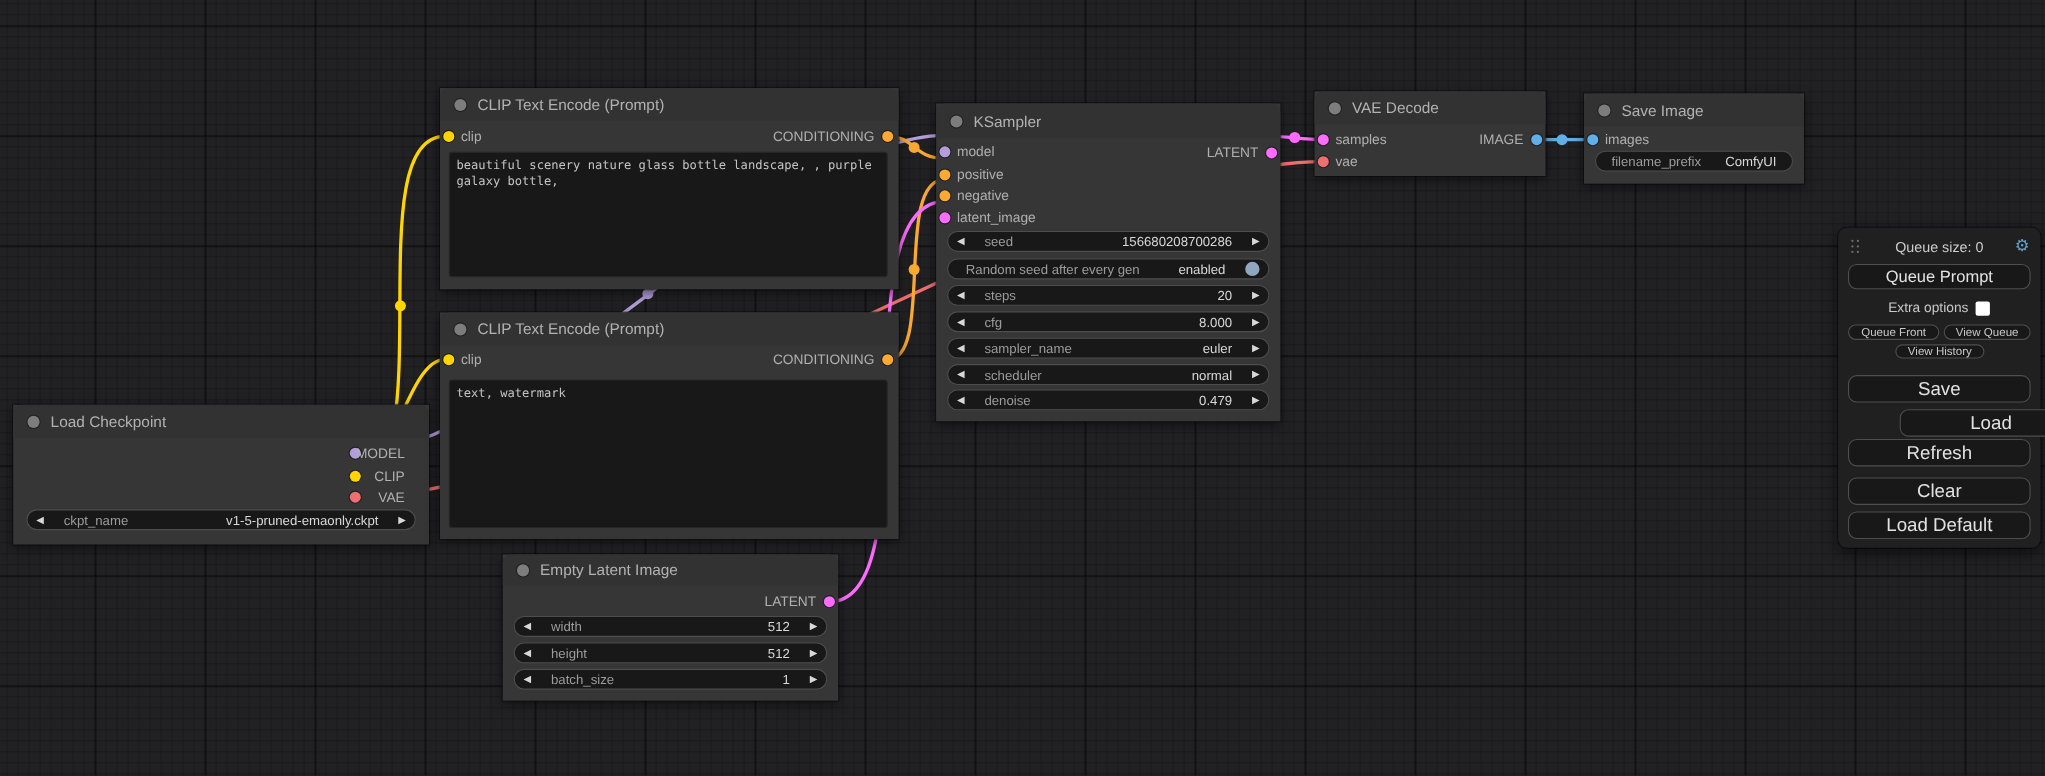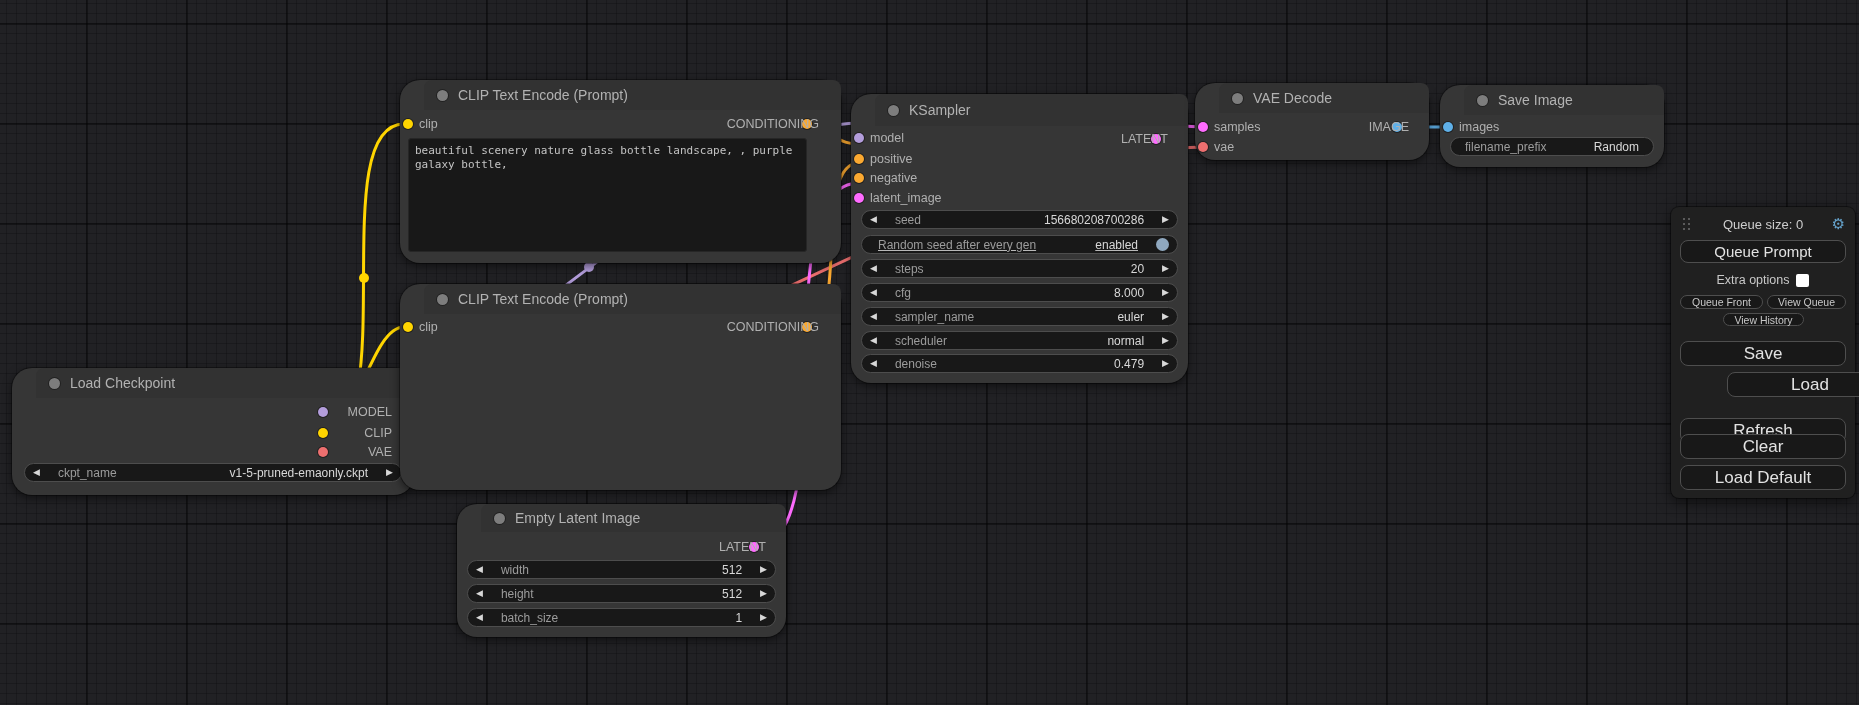--- a/index.html
+++ b/index.html
@@ -9,22 +9,22 @@
     background-image:
       linear-gradient(rgba(0,0,0,.38) 2px,transparent 2px),
       linear-gradient(90deg,rgba(0,0,0,.38) 2px,transparent 2px),
       linear-gradient(rgba(0,0,0,.20) 1px,transparent 1px),
       linear-gradient(90deg,rgba(0,0,0,.20) 1px,transparent 1px);
     background-size:100px 100px,100px 100px,10px 10px,10px 10px;
     background-position:0 23px,86px 0,0 3px,6px 0;}
   #wires{position:absolute;left:0;top:0;z-index:1;}
   #wires path{fill:none;stroke-width:3;stroke-linecap:round;}
 
-  .node{position:absolute;z-index:2;background:#363636;border-radius:20px;
-    box-shadow:0 3px 10px rgba(0,0,0,.55), 0 0 0 1px rgba(0,0,0,.35);color:#b8b8b8;padding-left:24px;}
+  .node{position:absolute;z-index:2;background:#363636;border-radius:0;
+    box-shadow:0 3px 10px rgba(0,0,0,.55), 0 0 0 1px rgba(0,0,0,.35);color:#b8b8b8;}
   .ntitle{position:relative;height:30px;background:#323232;border-radius:8px 8px 0 0;
     line-height:30px;font-size:14px;color:#b2b2b2;padding-left:34px;}
   .ndot{position:absolute;left:13px;top:10px;width:11px;height:11px;border-radius:50%;
     background:#7d7d7d;box-shadow:0 0 0 1px rgba(0,0,0,.35);}
   .port{position:absolute;width:10px;height:10px;border-radius:50%;
     box-shadow:0 0 0 1px rgba(0,0,0,.4);}
   .plabel{position:absolute;font-size:12.5px;color:#b0b0b0;white-space:nowrap;}
   .widget{position:absolute;height:19px;background:#181818;border:1px solid #4d4d4d;
     border-radius:11px;display:flex;align-items:center;font-size:12px;box-sizing:border-box;
     padding:0 8px;gap:18px;}
@@ -110,20 +110,21 @@
 
   <div class="node" style="left:400px;top:284px;width:417px;height:206px;">
     <div class="ntitle">
       <span class="ndot"></span>
       <span>CLIP Text Encode (Prompt)</span>
     </div>
     <span class="port" style="left: 3px; top: 38px; background: rgb(255, 213, 0);"></span>
     <span class="plabel" style="left:19px;top:36px;">clip</span>
     <span class="port" style="left: 402px; top: 38px; background: rgb(251, 169, 49);"></span>
     <span class="plabel" style="right:22px;top:36px;">CONDITIONING</span>
+    <textarea class="prompt" spellcheck="false" style="left: 8px; right: 8px; top: 61px; height: 135px; width: 399px;">text, watermark</textarea>
   </div>
 
   <div class="node" style="left:457px;top:504px;width:305px;height:133px;">
     <div class="ntitle" style="height:28px;line-height:28px;">
       <span class="ndot" style="top:9px;"></span>
       <span>Empty Latent Image</span>
     </div>
     <span class="port" style="left: 292px; top: 38px; background: rgb(255, 107, 255);"></span>
     <span class="plabel" style="right:20px;top:36px;">LATENT</span>
     <div class="widget" style="left:10px;right:10px;top:56px;">
@@ -161,21 +162,21 @@
     <span class="plabel" style="left:19px;top:97px;">latent_image</span>
     <span class="port" style="left: 300px; top: 40px; background: rgb(255, 107, 255);"></span>
     <span class="plabel" style="right:20px;top:38px;">LATENT</span>
 
     <div class="widget" style="left:10px;right:10px;top:116px;">
       <span class="warrow">◀</span>
       <span class="wlabel">seed</span>
       <span class="wvalue">156680208700286</span>
       <span class="warrow">▶</span>
     </div>
-    <div class="widget" style="left:10px;right:10px;top:141px;padding-left:16px;text-decoration:underline;">
+    <div class="widget" style="left:10px;right:10px;top:141px;padding-left:16px;">
       <span class="wlabel">Random seed after every gen</span>
       <span class="wvalue">enabled</span>
       <span class="toggle-dot" style="background: rgb(143, 168, 191);"></span>
     </div>
     <div class="widget" style="left:10px;right:10px;top:165px;">
       <span class="warrow">◀</span>
       <span class="wlabel">steps</span>
       <span class="wvalue">20</span>
       <span class="warrow">▶</span>
     </div>
@@ -220,21 +221,21 @@
 
   <div class="node" style="left:1440px;top:85px;width:200px;height:82px;">
     <div class="ntitle">
       <span class="ndot"></span>
       <span>Save Image</span>
     </div>
     <span class="port" style="left: 3px; top: 37px; background: rgb(95, 176, 232);"></span>
     <span class="plabel" style="left:19px;top:35px;">images</span>
     <div class="widget" style="left:10px;right:10px;top:52px;padding:0 14px;">
       <span class="wlabel">filename_prefix</span>
-      <span class="wvalue">Random</span>
+      <span class="wvalue">ComfyUI</span>
     </div>
   </div>
 
   <div id="menu">
     <div id="mhead">
       <span id="drag-dots">
         <i style="left:0;top:0"></i>
           <i style="left:0;top:5px"></i>
           <i style="left:0;top:10px"></i>
         <i style="left:5px;top:0"></i>
@@ -247,18 +248,18 @@
     <div class="mbtn" style="left:9px;top:33px;width:166px;height:23px;font-size:15px;">Queue Prompt</div>
     <div id="extra-row">
       <span>Extra options</span>
       <span id="checkbox"></span>
     </div>
     <div class="mbtn small" style="left:9px;top:88px;width:83px;height:14px;">Queue Front</div>
     <div class="mbtn small" style="left:96px;top:88px;width:79px;height:14px;">View Queue</div>
     <div class="mbtn small" style="left:52px;top:106px;width:81px;height:13px;">View History</div>
     <div class="mbtn" style="left:9px;top:134px;width:166px;height:25px;font-size:17px;">Save</div>
     <div class="mbtn" style="left:9px;top:165px;width:166px;height:25px;font-size:17px;margin-left:47px;">Load</div>
-    <div class="mbtn" style="left:9px;top:211px;width:166px;height:25px;font-size:17px;">Refresh</div>
+    <div class="mbtn" style="left:9px;top:192px;width:166px;height:25px;font-size:17px;">Refresh</div>
     <div class="mbtn" style="left:9px;top:227px;width:166px;height:25px;font-size:17px;">Clear</div>
     <div class="mbtn" style="left:9px;top:258px;width:166px;height:25px;font-size:17px;">Load Default</div>
   </div>
 
 </div>
 
 </body></html>

